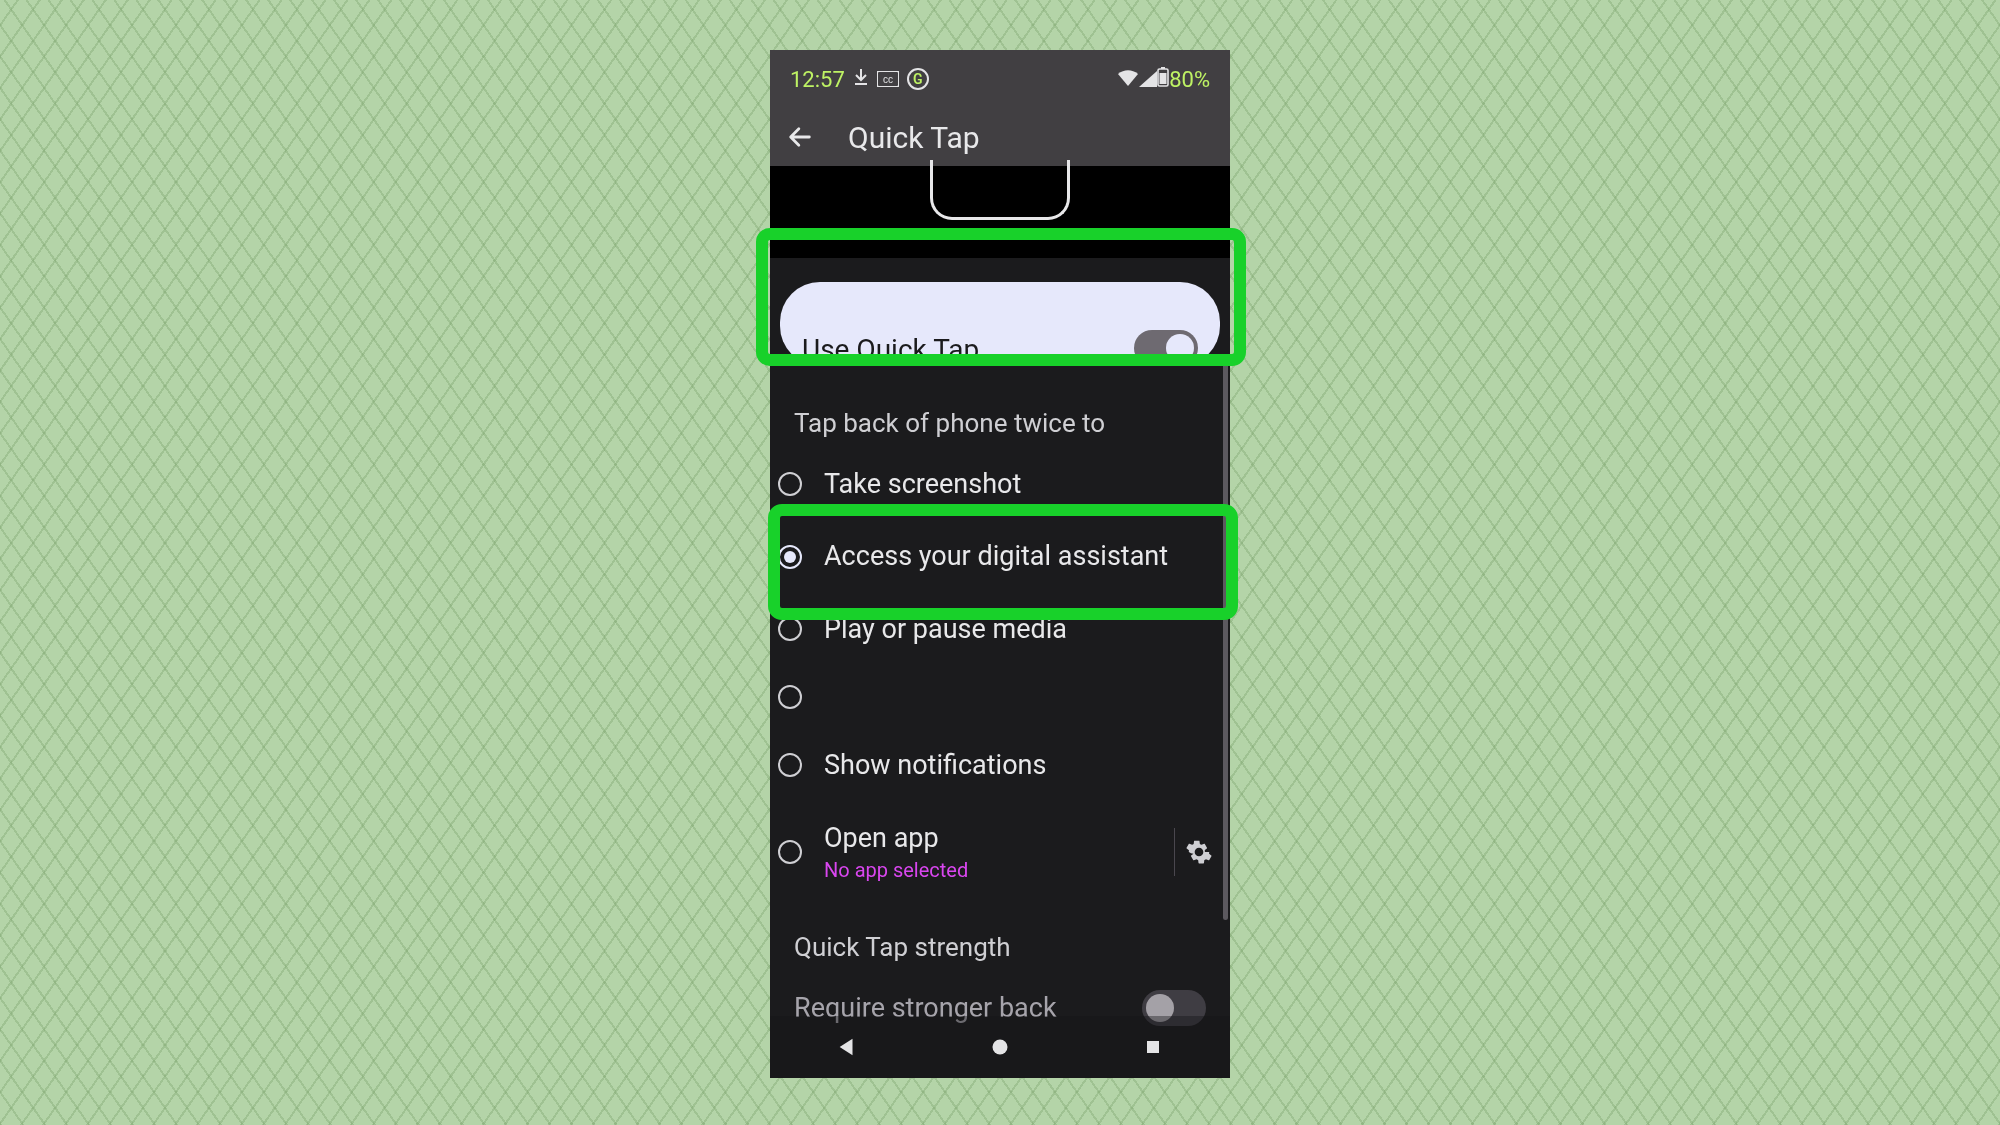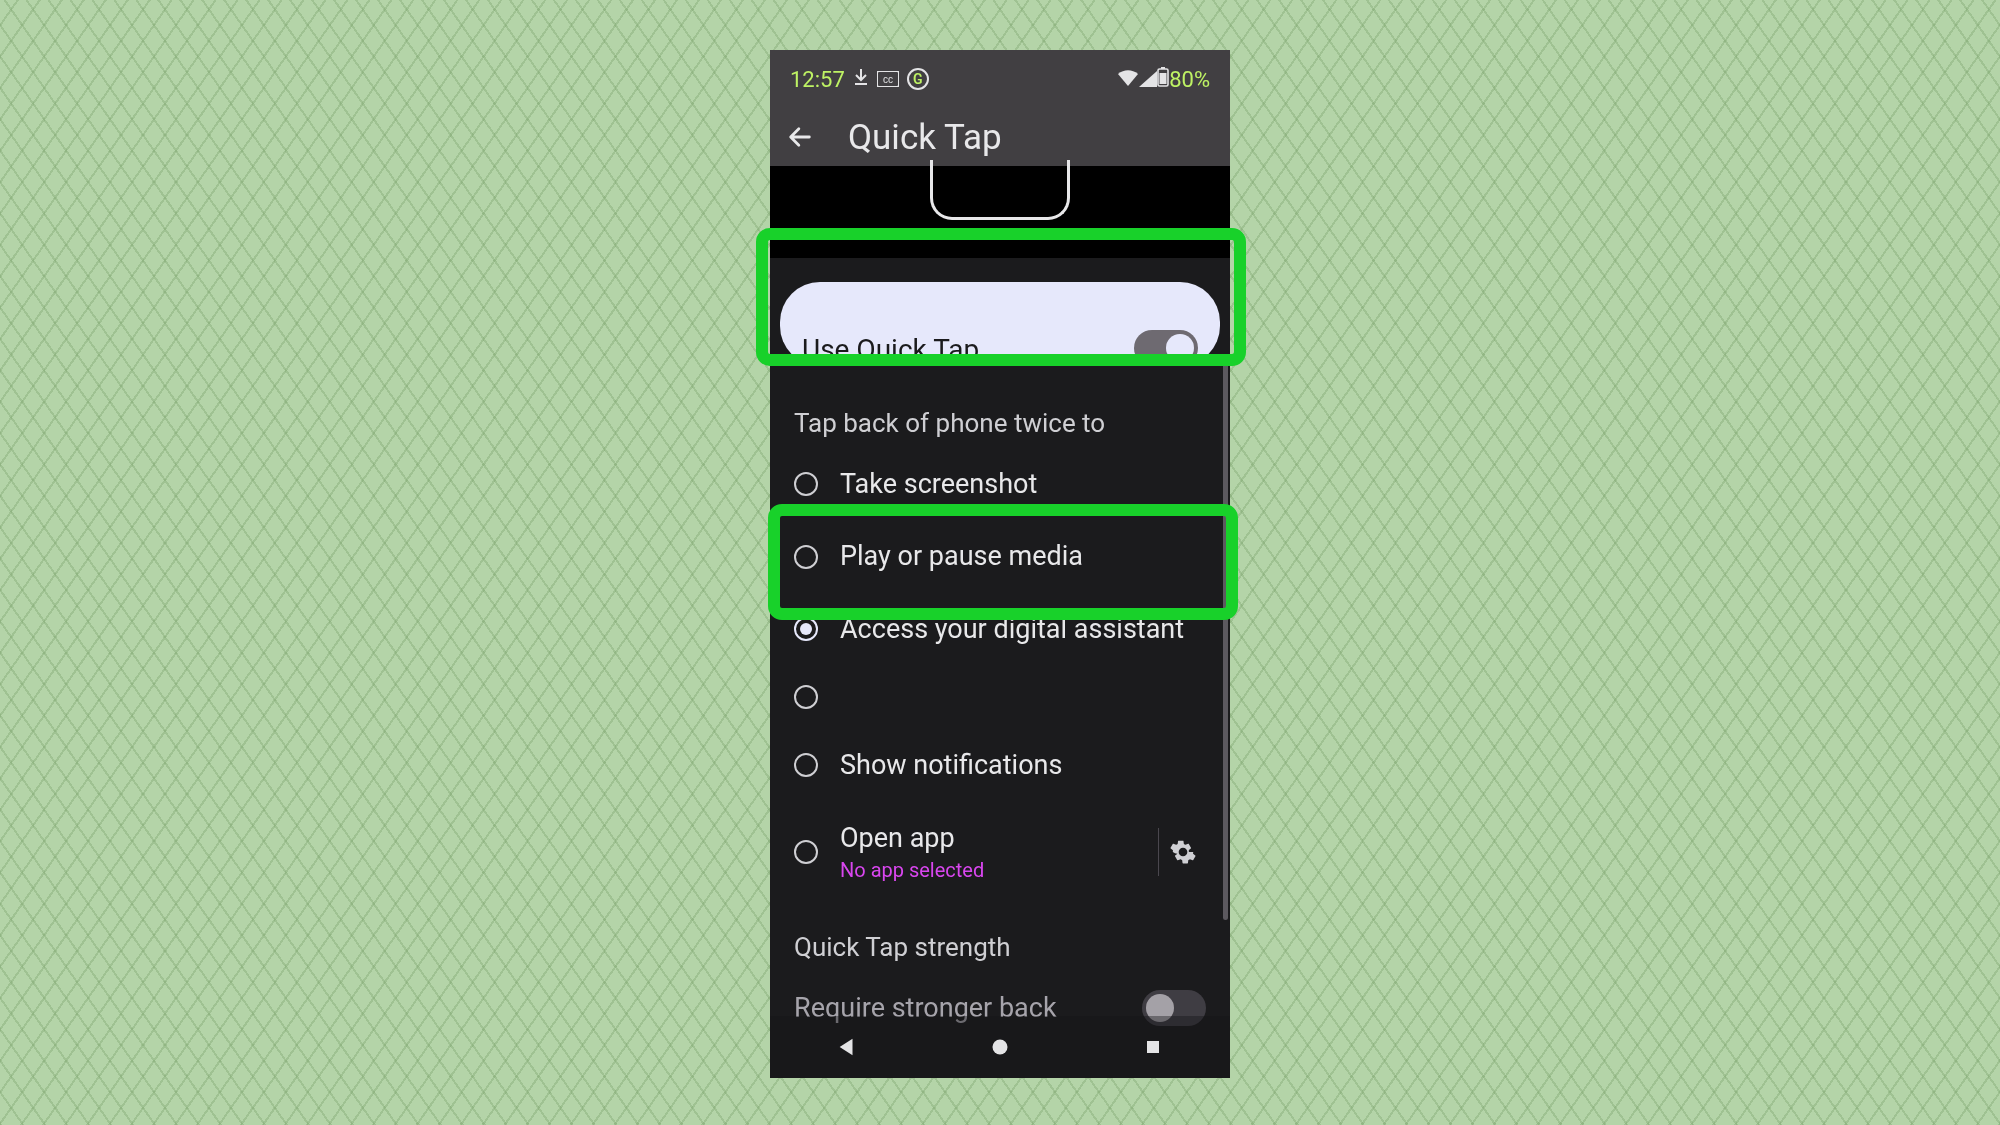--- a/index.html
+++ b/index.html
@@ -55,21 +55,21 @@
     align-items: center;
     padding: 0 10px;
     gap: 28px;
     color: #e8e8ea;
   }
   .back-btn {
     width: 40px; height: 40px;
     display:flex; align-items:center; justify-content:center;
     border-radius:50%;
   }
-  .header-title { font-size: 35px; font-weight: 400; }
+  .header-title { font-size: 30px; font-weight: 400; }
 
   
   .preview {
     height: 92px;
     background: #000;
     display: flex;
     align-items: flex-start;
     justify-content: center;
     padding-top: 0;
   }
@@ -124,21 +124,21 @@
     padding: 42px 24px 10px 24px;
   }
   .section-title.sub { padding-top: 30px; }
 
   
   .radio-list { }
   .radio-item {
     display: flex;
     align-items: center;
     gap: 22px;
-    padding: 20px 24px;
+    padding: 20px 8px;
     color: #e8e8ea;
     font-size: 27px;
     position: relative;
   }
   .radio-item .radio {
     width: 24px; height: 24px; flex: 0 0 24px;
     border: 2.5px solid #cfcfd3;
     border-radius: 50%;
     position: relative;
   }
@@ -246,30 +246,30 @@
 
   <div class="section-title">Tap back of phone twice to</div>
 
   <div class="radio-list" id="radio-list">
       <div class="radio-item">
         <div class="radio"></div>
         <div class="label-stack">
           <span>Take screenshot</span>
         </div>
       </div>
+      <div class="radio-item selected">
+        <div class="radio"></div>
+        <div class="label-stack">
+          <span>Access your digital assistant</span>
+        </div>
+      </div>
       <div class="radio-item">
         <div class="radio"></div>
         <div class="label-stack">
           <span>Play or pause media</span>
-        </div>
-      </div>
-      <div class="radio-item selected">
-        <div class="radio"></div>
-        <div class="label-stack">
-          <span>Access your digital assistant</span>
         </div>
       </div>
       <div class="radio-item">
         <div class="radio"></div>
       </div>
       <div class="radio-item">
         <div class="radio"></div>
         <div class="label-stack">
           <span>Show notifications</span>
         </div>

